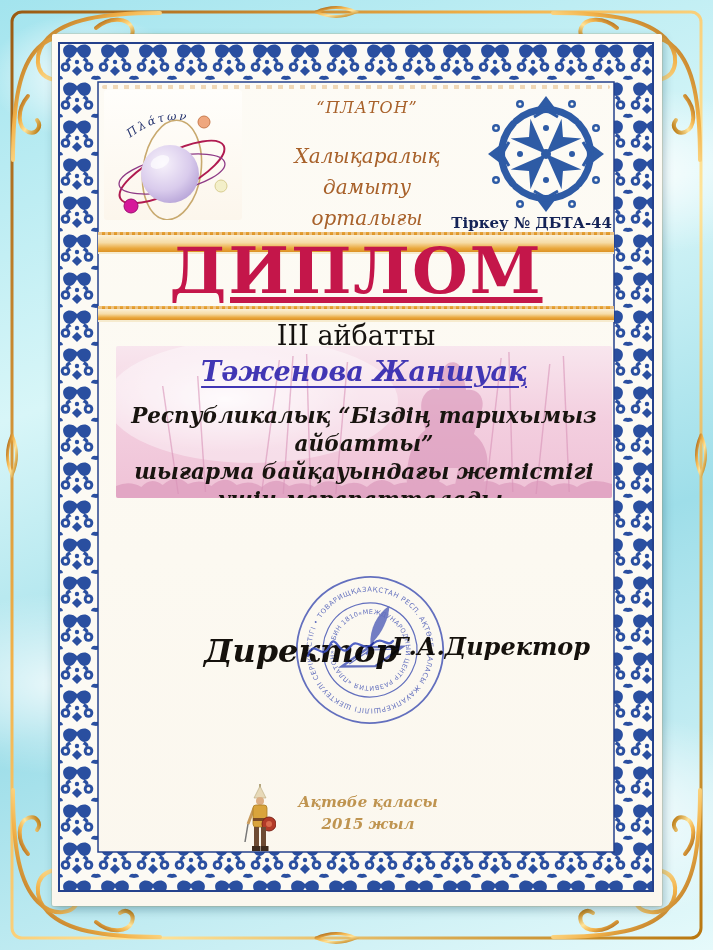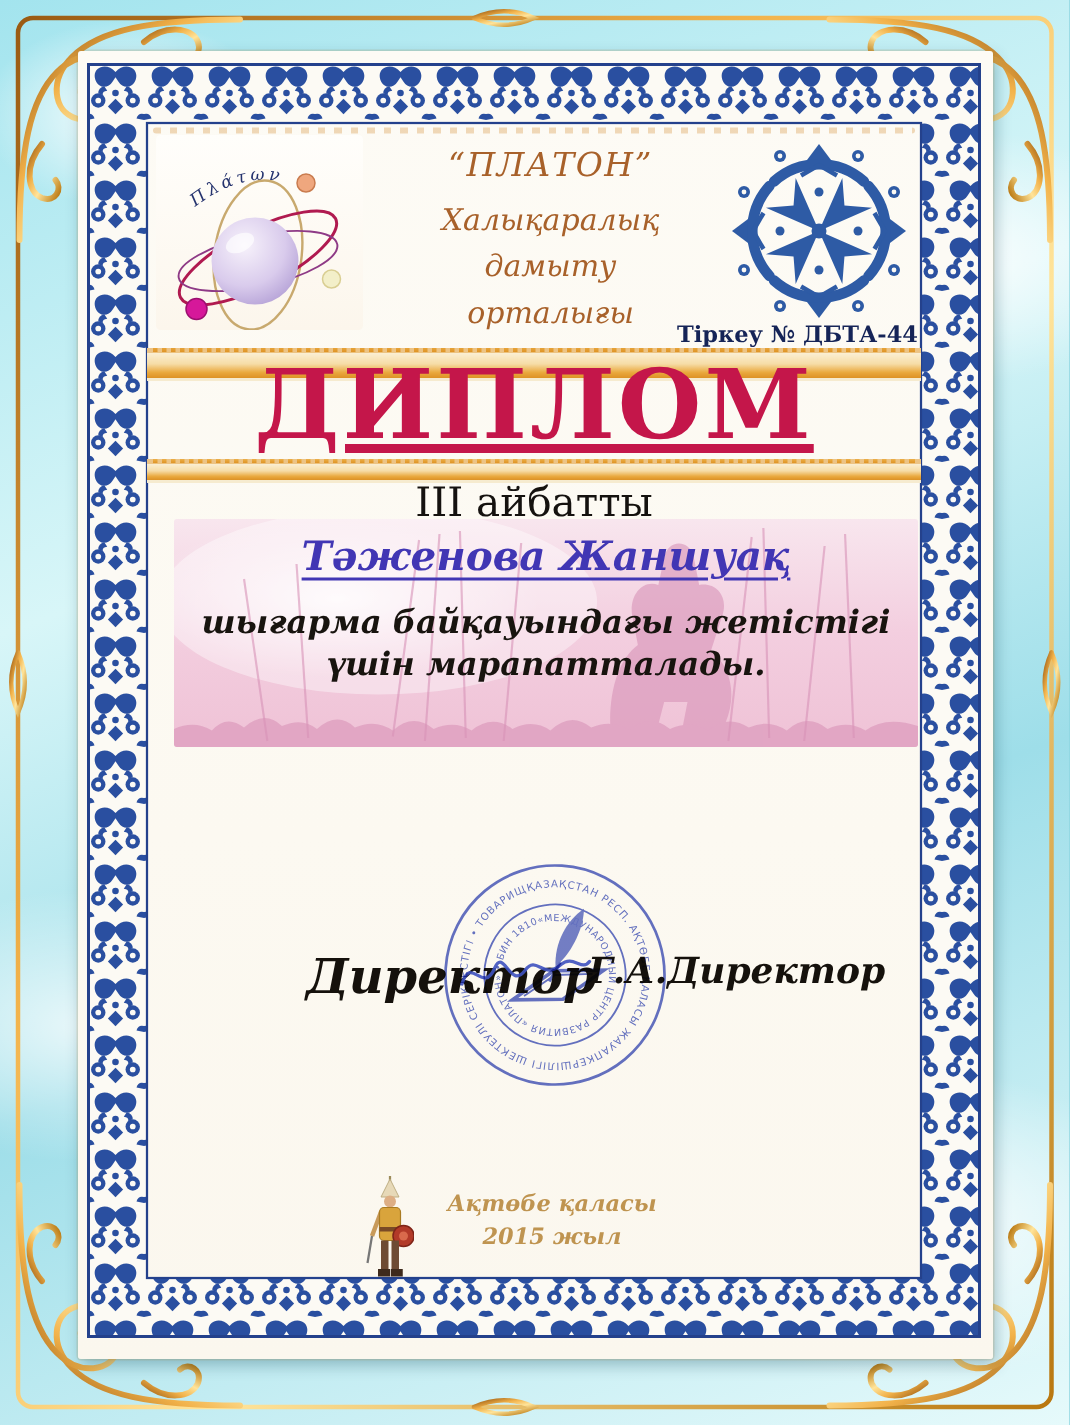--- a/index.html
+++ b/index.html
@@ -17,21 +17,21 @@
     background:linear-gradient(180deg,#FDFBF5 0%,#FCF9F1 60%,#FBF7EE 100%);
     box-shadow:0 0 0 1px rgba(180,140,60,.18), 2px 4px 10px rgba(0,60,80,.3);border-radius:2px;}
   .ring{position:absolute;left:58px;top:42px;}
   .content{position:absolute;left:98px;top:82px;width:516px;height:770px;}
   .lace-top{position:absolute;left:4px;right:4px;top:3px;height:4px;opacity:.5;
     background:repeating-linear-gradient(90deg,#E2B478 0 5px,transparent 5px 11px);border-radius:2px;}
   .logo-card{position:absolute;left:6px;top:8px;width:138px;height:130px;
     background:linear-gradient(180deg,#FFFEFB,#FCF6EC);border-radius:3px;}
   .org-block{position:absolute;left:156px;top:16px;width:226px;text-align:center;
     color:#A8612A;font-style:italic;}
-  .org-line1{font-size:22px;letter-spacing:1px;margin-bottom:8px;}
+  .org-line1{font-size:16px;letter-spacing:1px;margin-bottom:24px;}
   .org-line{font-size:20px;line-height:1.55;}
   .emblem{position:absolute;left:378px;top:2px;}
   .reg{position:absolute;right:2px;top:132px;font-size:15px;font-weight:bold;color:#152457;z-index:3;}
   .band{position:absolute;left:0;right:0;
     background:linear-gradient(180deg,#FBF0D6 0%,#F6DCA6 45%,#EAA93E 78%,#DD9225 100%);
     border-top:3px dotted rgba(236,197,138,.95);border-bottom:2px solid #F6EBCF;}
   .band1{top:150px;height:17px;}
   .band2{top:224px;height:11px;}
   .title{position:absolute;left:0;right:0;top:154px;text-align:center;
     font-size:64px;font-weight:bold;line-height:1.1;color:#C4164A;letter-spacing:2px;text-decoration:underline;}
@@ -197,20 +197,21 @@
           <line x1="64" y1="148" x2="48" y2="40"></line>
             <line x1="92" y1="146" x2="84" y2="30"></line>
         </g>
         <g fill="#D893B8" opacity="0.6">
           <path d="M300 152 C296 118 304 94 318 84 L314 64 C312 50 322 40 332 44 L336 26 C338 14 352 13 356 24 L360 44 C372 42 380 52 376 64 L368 88 C382 98 386 118 378 136 L366 152 L346 152 L352 122 L336 122 L328 152 Z"></path>
           <path d="M0 152 L0 140 Q14 134 26 141 Q36 130 48 139 Q62 127 74 138 Q88 132 98 140 Q112 128 124 139 Q138 133 150 141 Q164 129 178 140 Q192 134 204 141 Q218 130 232 140 Q246 133 258 141 Q272 128 286 139 Q300 133 312 141 Q326 129 340 140 Q354 134 366 141 Q380 130 394 139 Q408 133 420 141 Q434 129 448 140 Q462 134 474 141 Q488 131 510 138 L510 152 Z"></path>
         </g>
       </svg>
       <div class="recipient">Тәженова Жаншуақ</div>
       <div class="citation">
+        <div>Республикалық “Біздің тарихымыз айбатты”</div>
         <div>шығарма байқауындағы жетістігі</div>
         <div>үшін марапатталады.</div>
       </div>
     </div>
 
     <div class="director-row">
       <span class="role">Директор</span>
       <svg class="sig" width="92" height="40" viewBox="0 0 92 40">
         <path d="M4 28 C10 8 18 36 26 17 C32 4 36 32 46 19 C54 8 58 26 70 15 C78 8 84 20 89 13" fill="none" stroke="#3F52C0" stroke-width="2.2" stroke-linecap="round"></path>
       </svg>

